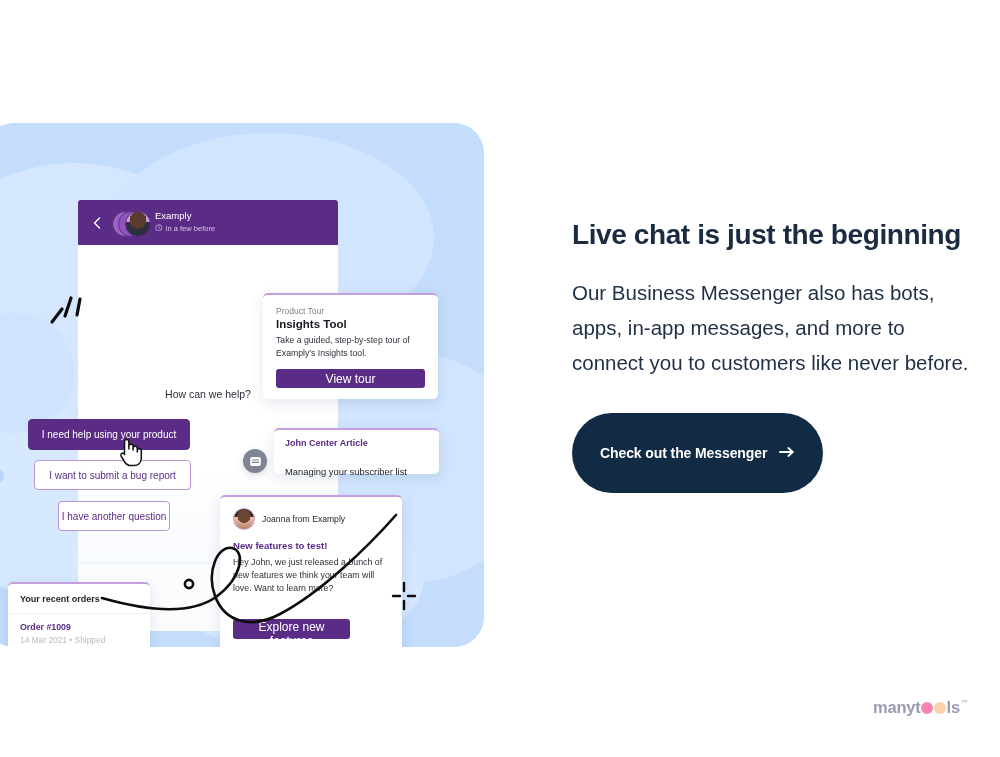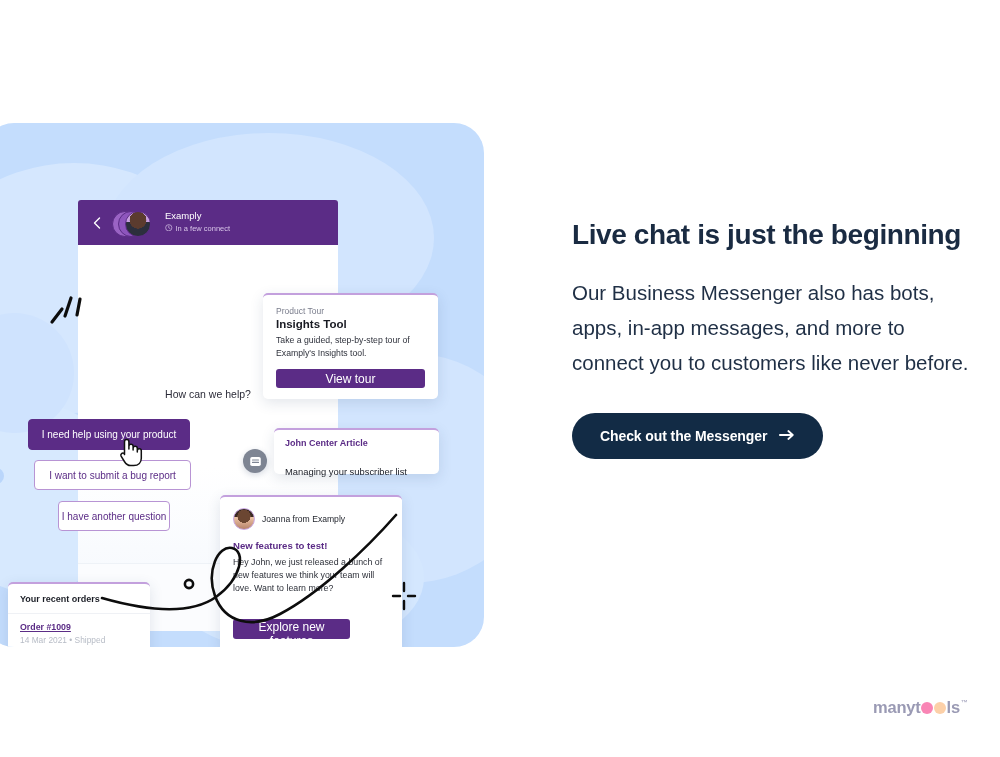--- a/index.html
+++ b/index.html
@@ -97,21 +97,21 @@
     border: 1.5px solid #5b2c86;
     background: #b07ed1;
     overflow: hidden;
   }
   .av.a1 { left: 0;  background:#9a63c4; }
   .av.a2 { left: 6px; background:#8e55bd; }
   .av.a3 {
     left: 13px;
     background: radial-gradient(circle at 50% 34%, #5b3b2e 0 42%, rgba(0,0,0,0) 43%), linear-gradient(180deg,#c89fe0 0 40%, #2c2f3d 41%, #2c2f3d 100%);
   }
-  .chat-title-wrap { margin-left: 17px; line-height: 1.15; }
+  .chat-title-wrap { margin-left: 7px; line-height: 1.15; }
   .chat-title {
     color: #ffffff;
     font-size: 9.5px;
     font-weight: 400;
   }
   .chat-sub {
     color: #d8c5e8;
     font-size: 7.5px;
     display: flex; align-items:center; gap: 3px;
     margin-top: 2px;
@@ -238,21 +238,21 @@
   }
   .orders-title {
     font-size: 9px; font-weight: bold; color: #1b1e26;
     padding: 10px 12px 9px 12px;
     border-bottom: 1px solid #eff1f5;
   }
   .order-row {
     padding: 8px 12px 9px 12px;
     border-bottom: 1px solid #eff1f5;
   }
-  .order-id { font-size: 8.8px; font-weight: bold; color: #5b2c86; text-decoration: underline; }
+  .order-id { font-size: 8.8px; font-weight: bold; color: #5b2c86; }
   .order-meta { font-size: 8.4px; color: #b7bcc6; margin-top: 3px; }
 
   
   .doodles { position: absolute; left:0; top:0; width:500px; height:524px; pointer-events:none; }
 
   
   .right-col {
     position: absolute;
     left: 572px;
     top: 218px;
@@ -275,21 +275,21 @@
   }
   .cta {
     margin-top: 32px;
     display: inline-flex;
     align-items: center;
     gap: 12px;
     background: #122b45;
     color: #ffffff;
     border: none;
     border-radius: 40px;
-    padding: 15px 28px;
+    padding: 32px 28px;
     font-size: 14px;
     font-weight: bold;
     font-family: inherit;
     cursor: pointer;
     letter-spacing: -0.1px;
   }
 
   
   .logo {
     position: absolute;
@@ -352,21 +352,21 @@
     </span>
     <span class="chat-title-wrap">
       <div class="chat-title">Examply</div>
       <div class="chat-sub">
         <span>
           <svg width="7.5" height="7.5" viewBox="0 0 12 12">
               <circle cx="6" cy="6" r="5" fill="none" stroke="#d8c5e8" stroke-width="1.1"></circle>
               <polyline points="6,3.2 6,6 8,7.2" fill="none" stroke="#d8c5e8" stroke-width="1.1" stroke-linecap="round"></polyline>
             </svg>
         </span>
-        <span>In a few connect</span>
+        <span>In a few before</span>
       </div>
     </span>
   </div>
 
   <div class="how-help">How can we help?</div>
 
   <div class="qr ghost g1">I want to submit a bug report</div>
   <div class="qr primary">I need help using your product</div>
   <div class="qr ghost g2">I have another question</div>
 

